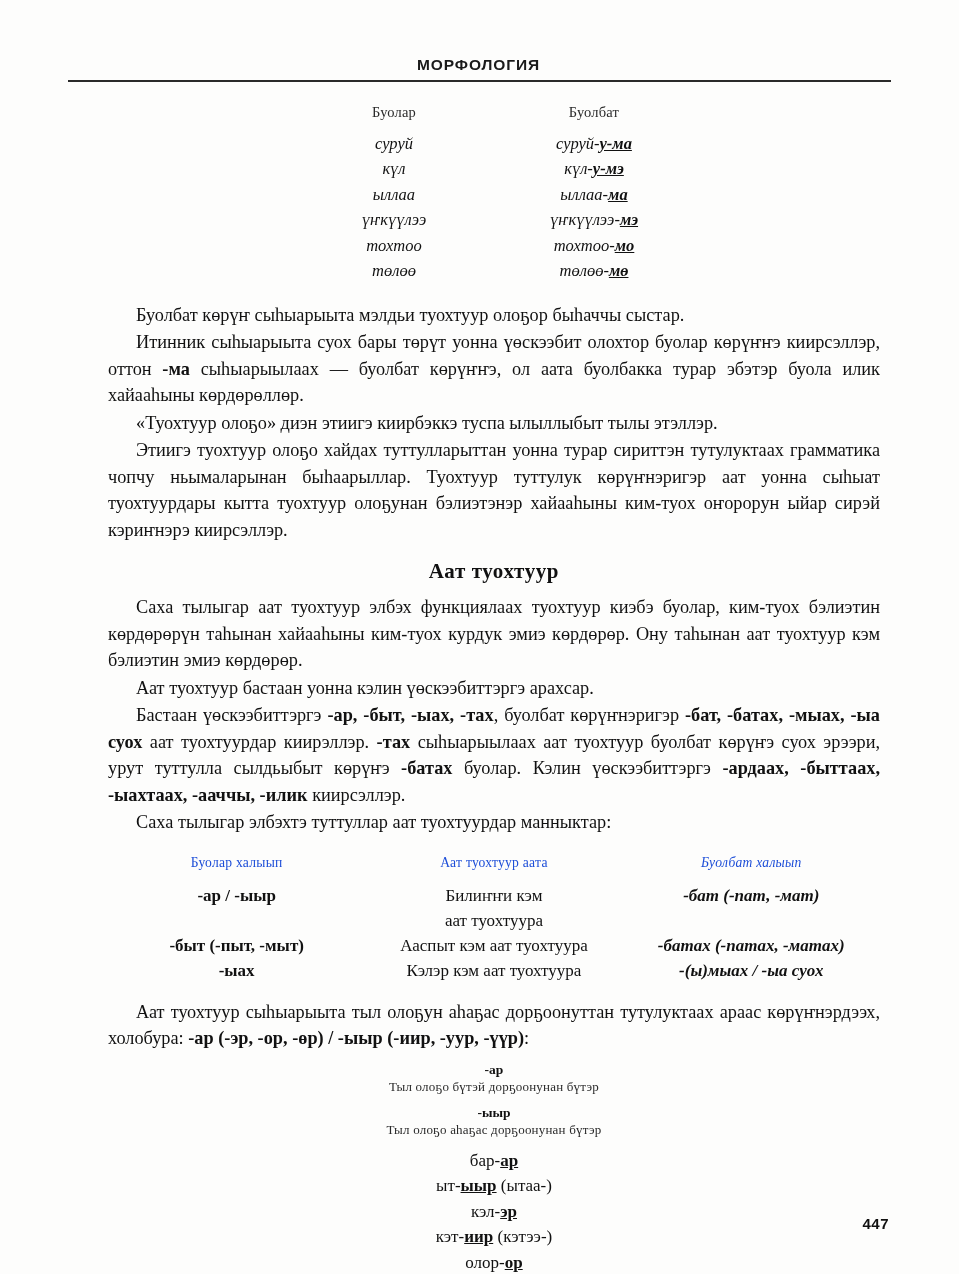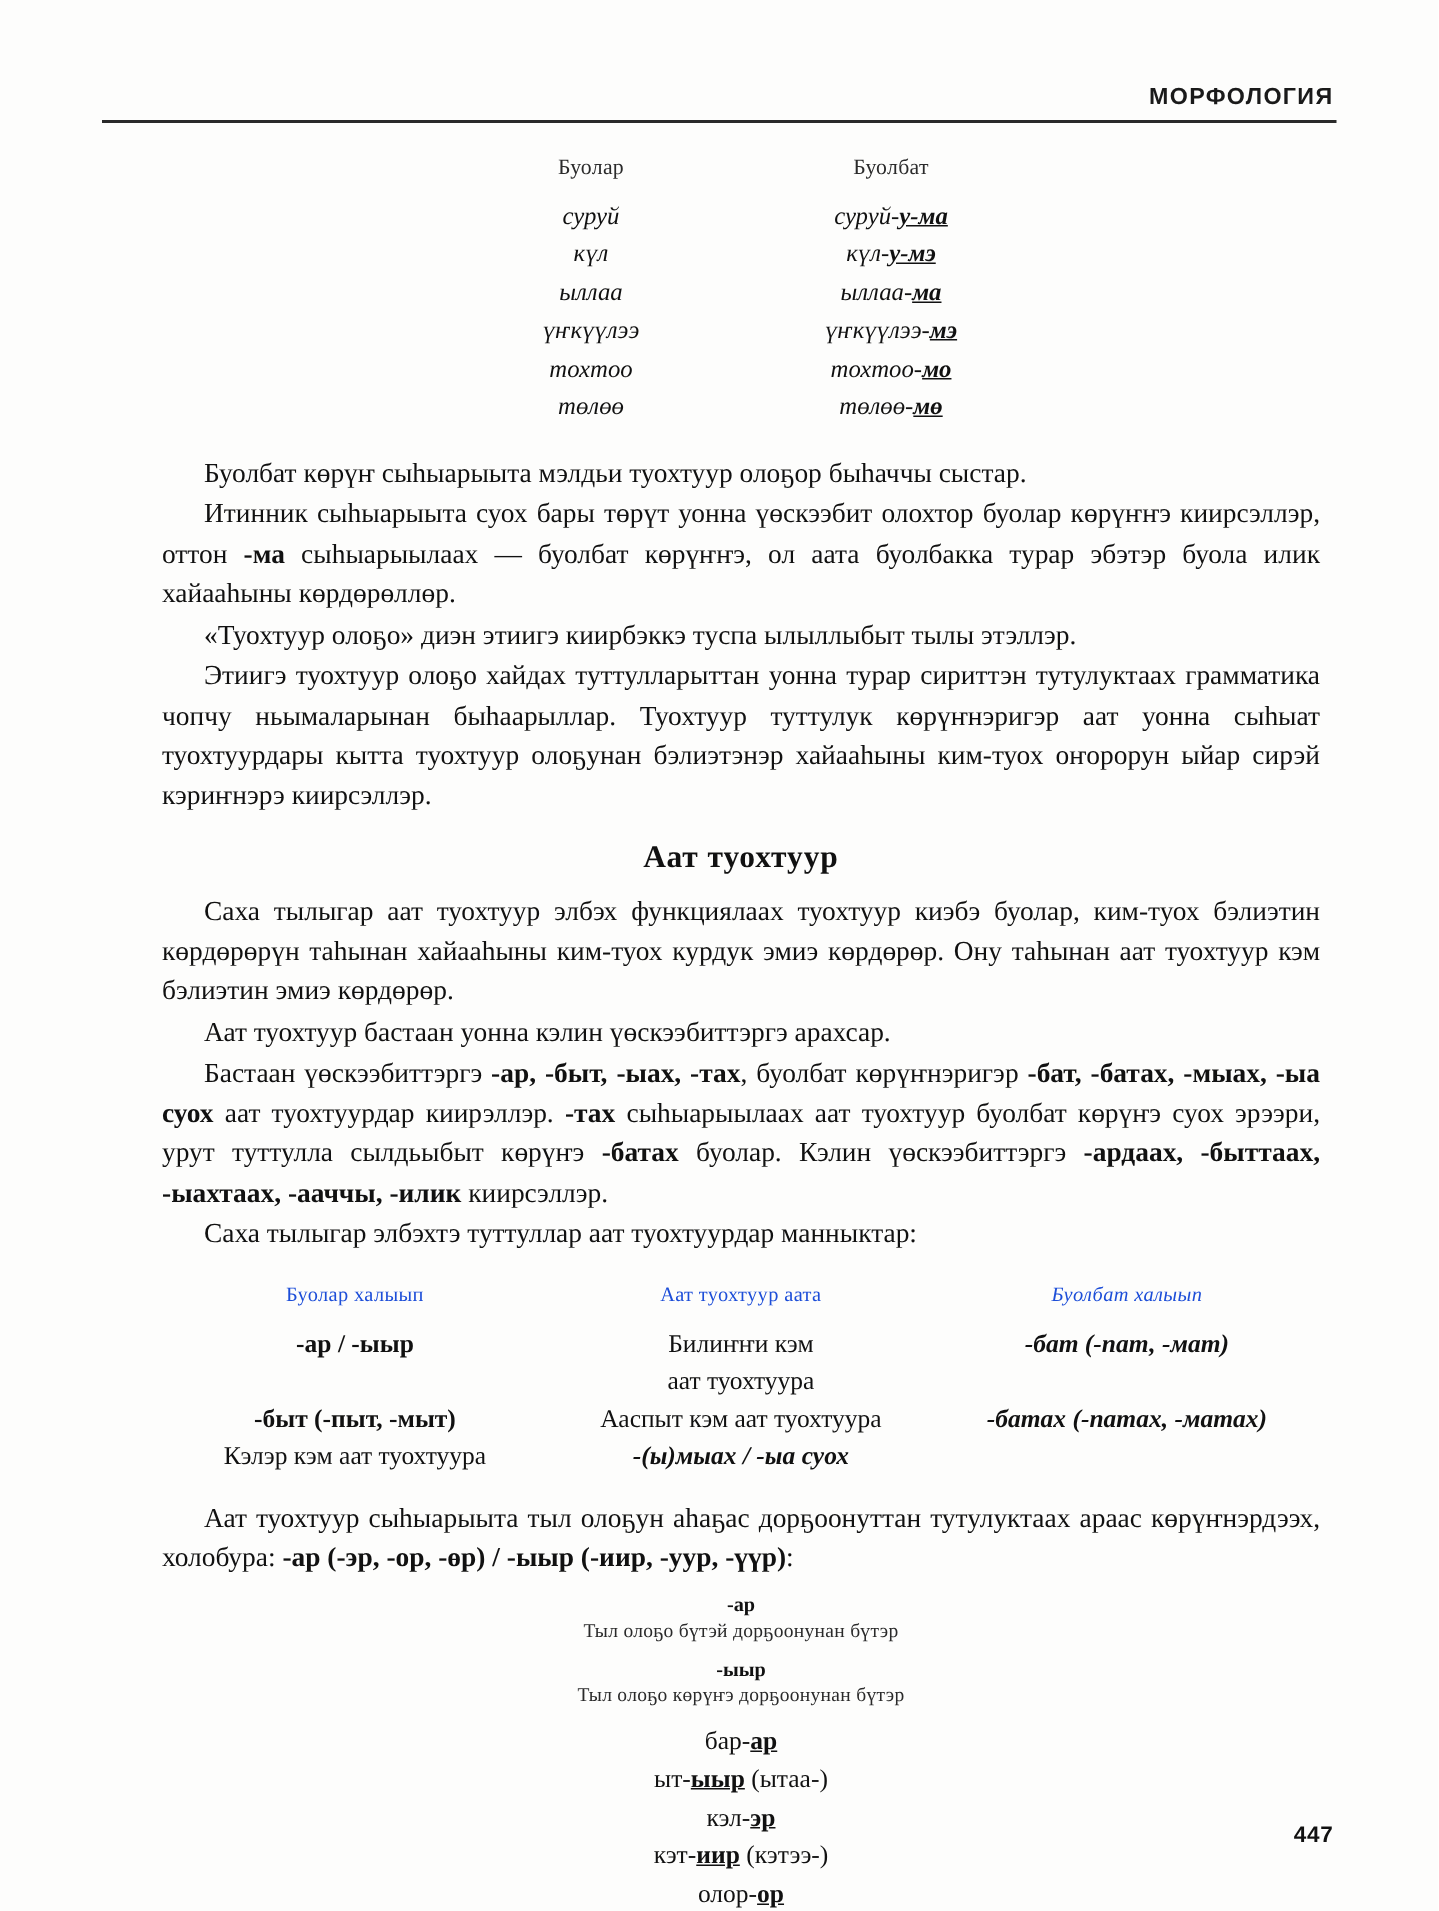--- a/index.html
+++ b/index.html
@@ -23,21 +23,21 @@
   }
 
   
   .runhead-wrap {
     position: absolute;
     left: 68px;
     right: 68px;
     top: 56px;
   }
   .runhead {
-    text-align: right;
+    text-align: center;
     font-family: "Liberation Sans", "DejaVu Sans", sans-serif;
     font-weight: 700;
     font-size: 15.5px;
     letter-spacing: 0.9px;
     color: #1a1a1a;
     padding-right: 2px;
     padding-bottom: 6px;
   }
   .runrule {
     height: 2px;
@@ -242,36 +242,37 @@
         <div class="gc c3 bold">-бат (-пат, -мат)</div>
       </div>
 
       <div class="grow">
         <div class="gc c1 bold">-быт (-пыт, -мыт)</div>
         <div class="gc c2">Ааспыт кэм аат туохтуура</div>
         <div class="gc c3 bold">-батах (-патах, -матах)</div>
       </div>
 
       <div class="grow">
+        <div class="gc c1 bold">-ыах</div>
         <div class="gc c2">Кэлэр кэм аат туохтуура</div>
         <div class="gc c3 bold">-(ы)мыах / -ыа суох</div>
       </div>
     </div>
 
     <p class="para"><span>Аат туохтуур сыһыарыыта тыл олоҕун аһаҕас дорҕоонуттан тутулуктаах араас көрүҥнэрдээх, холобура: </span><b>-ар (-эр, -ор, -өр) / -ыыр (-иир, -уур, -үүр)</b><span>:</span></p>
 
     <div class="etable">
       <div class="erow">
         <div class="ec">
           <div class="etop">-ар</div>
           <div class="esub">Тыл олоҕо бүтэй дорҕоонунан бүтэр</div>
         </div>
         <div class="ec">
           <div class="etop">-ыыр</div>
-          <div class="esub">Тыл олоҕо көрүҥэ дорҕоонунан бүтэр</div>
+          <div class="esub">Тыл олоҕо аһаҕас дорҕоонунан бүтэр</div>
         </div>
       </div>
 
       <div class="erow">
         <div class="ec eex"><span class="nowrap">бар-</span><u>ар</u></div>
         <div class="ec eex"><span class="nowrap">ыт-</span><u>ыыр</u>&nbsp;<span>(ытаа-)</span></div>
       </div>
 
       <div class="erow">
         <div class="ec eex"><span class="nowrap">кэл-</span><u>эр</u></div>

